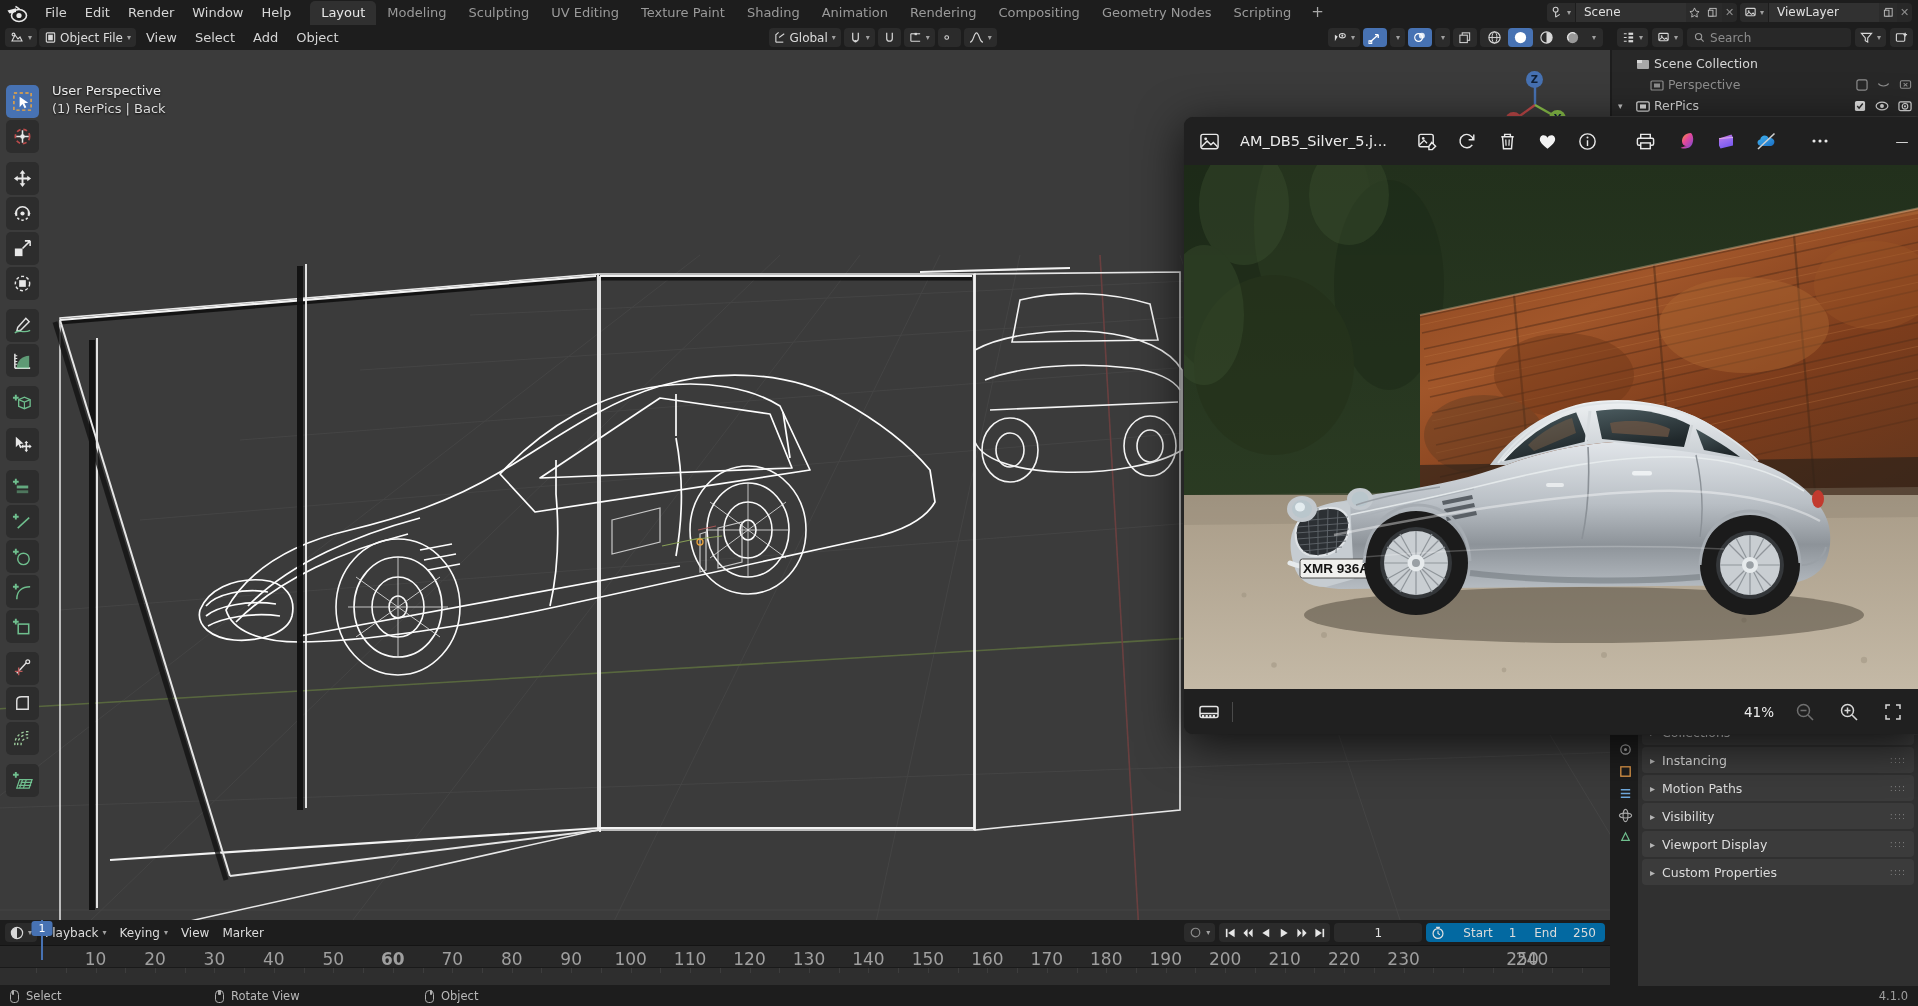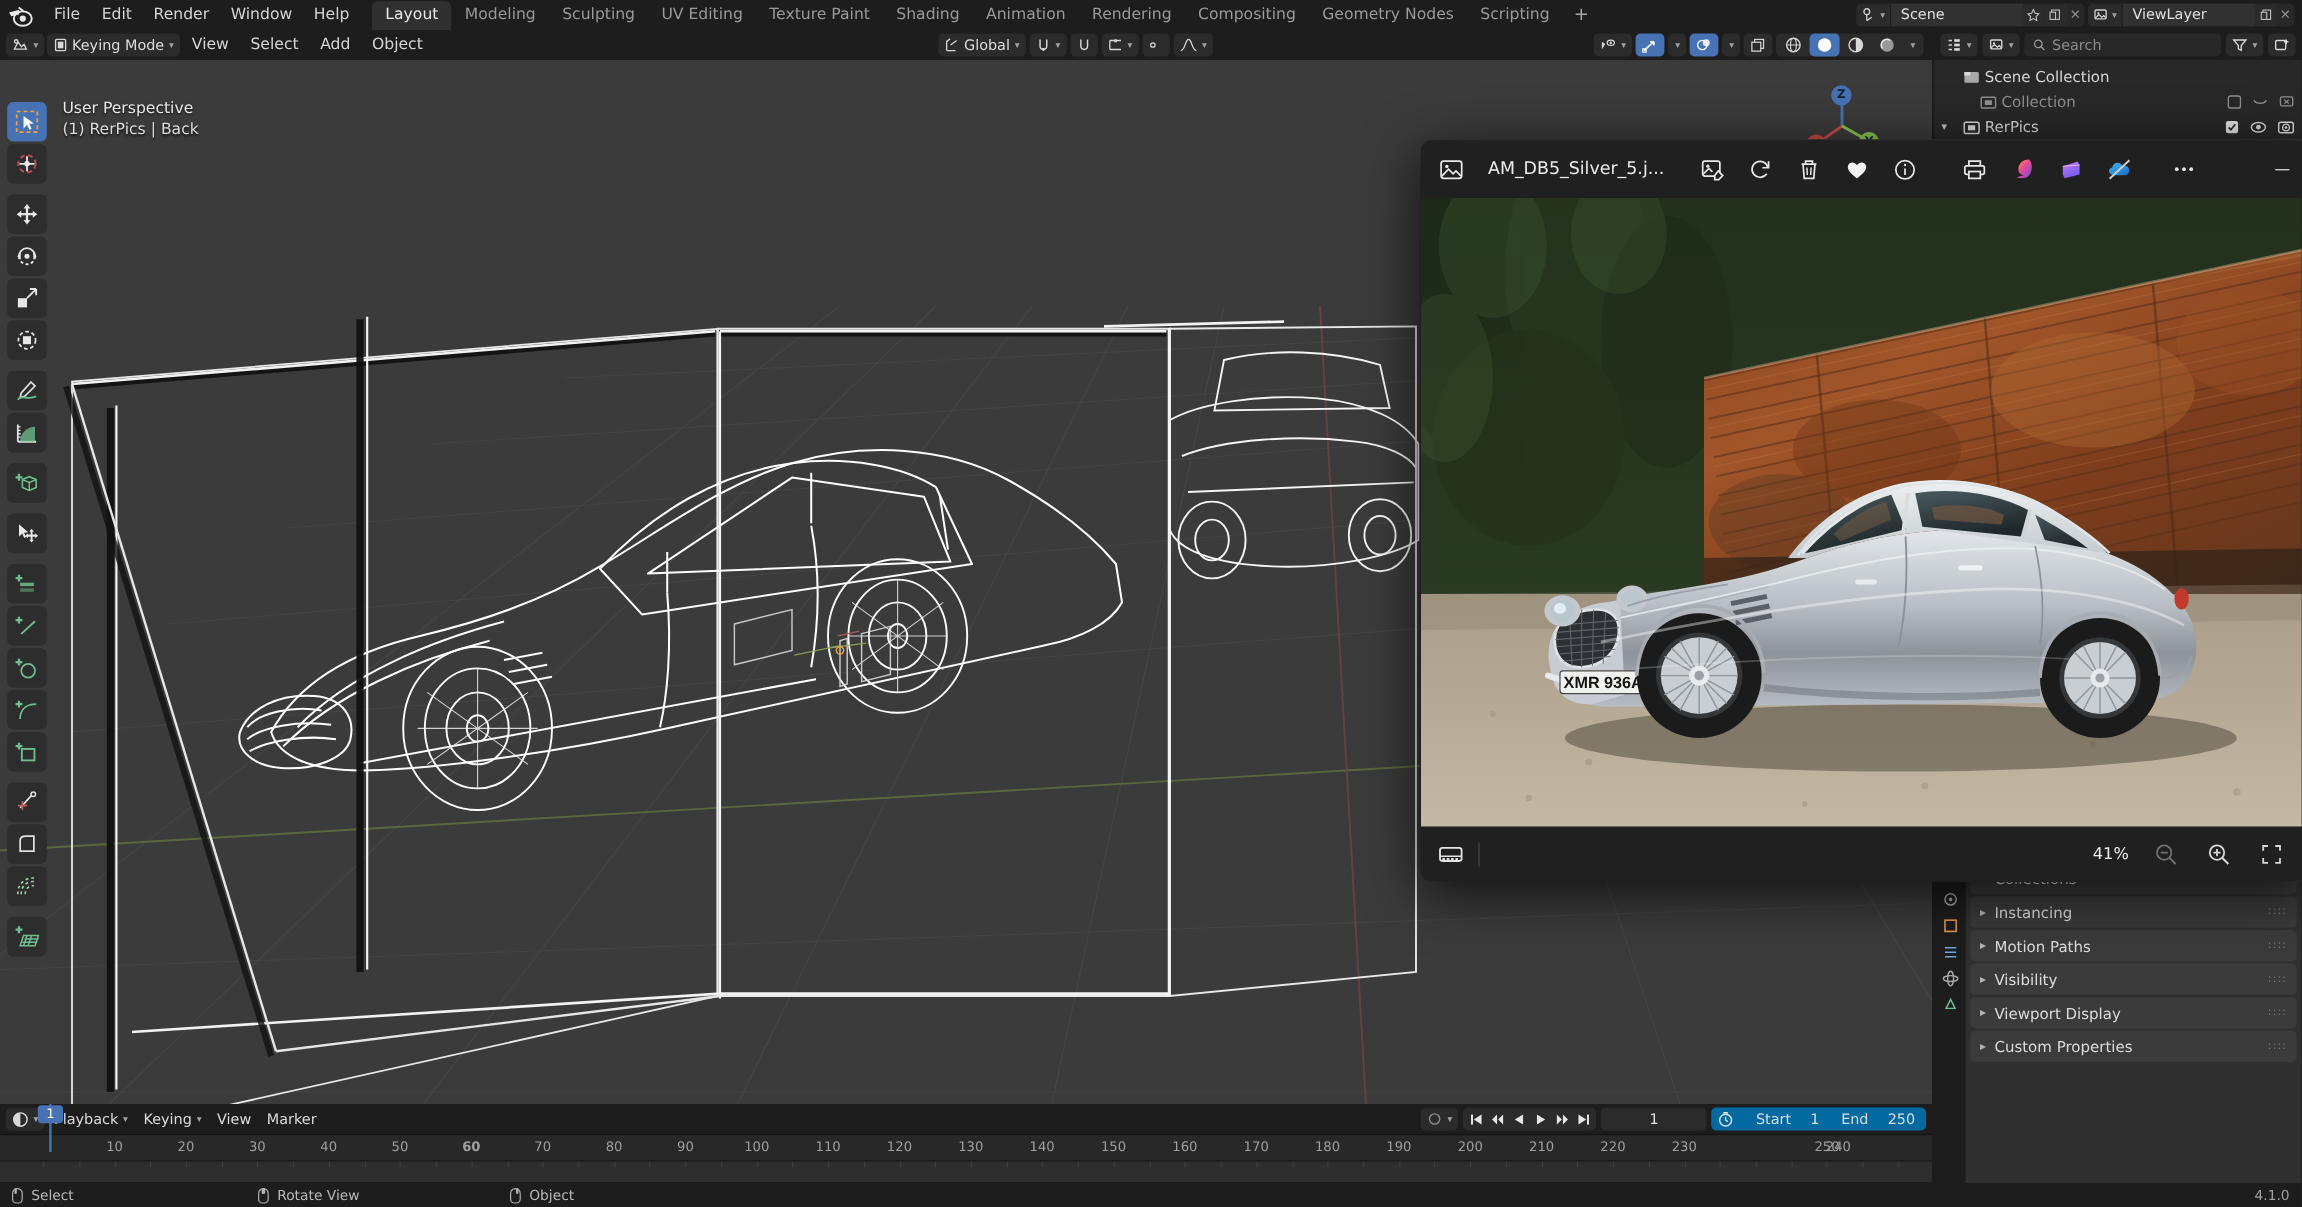--- a/index.html
+++ b/index.html
@@ -147,21 +147,21 @@
   .se-cell {
     display:flex; align-items:center; gap:16px; padding:0 9px; font-size:12px; color:#dcdcdc;
   }
   .playbtns { display:flex; align-items:center; gap:1px; background:#2b2b2b; border-radius:4px;
     padding:0 2px; height:19px; }
   .pb { width:17px; height:19px; display:flex; align-items:center; justify-content:center;
     color:#e0e0e0; font-size:10px; }
   .tl-ruler {
     position:relative; height:22px; background:#282828; border-top:1px solid #141414;
   }
-  .tick { position:absolute; top:3px; font-size:11px; color:#9f9f9f; transform:translateX(-50%); }
+  .tick { position:absolute; top:3px; font-size:17px; color:#9f9f9f; transform:translateX(-50%); }
   .tl-track { height:18px; background:#2e2e2e; position:relative; border-top:1px solid #1a1a1a;}
   .tl-minor { position:absolute; top:0; width:1px; height:5px; background:#3d3d3d; }
   .playhead {
     position:absolute; top:0; width:2px; height:40px; background:#4772b3;
   }
   .playhead-lbl {
     position:absolute; top:1px; transform:translateX(-50%); background:#4772b3;
     color:#fff; font-size:11px; padding:1px 7px; border-radius:3px;
   }
 
@@ -301,21 +301,21 @@
           <path d="M2 10 L5 4 L8 8 L10 6 L12 10 Z" fill="none" stroke="#d8d8d8" stroke-width="1.1"></path>
           <circle cx="3.5" cy="3.5" r="1.4" fill="none" stroke="#d8d8d8" stroke-width="1.1"></circle>
         </svg>
       <span class="caret">▾</span>
     </div>
     <div class="hbtn">
       <svg width="13" height="13" viewBox="0 0 14 14">
           <rect x="2.5" y="2" width="9" height="10" rx="1" fill="none" stroke="#d8d8d8" stroke-width="1.2"></rect>
           <rect x="4.5" y="4" width="5" height="6" fill="#d8d8d8"></rect>
         </svg>
-      <span>Keying Mode</span>
+      <span>Object File</span>
       <span class="caret">▾</span>
     </div>
     <div class="htext">View</div>
     <div class="htext">Select</div>
     <div class="htext">Add</div>
     <div class="htext">Object</div>
 
     <div style="margin-left:420px; display:flex; align-items:center; gap:3px;">
       <div class="hbtn">
         <svg width="13" height="13" viewBox="0 0 14 14">
@@ -770,21 +770,21 @@
       </div>
 
       <div class="ol-row dim">
         <span style="width:28px;"></span>
         <span>
           <svg width="14" height="14" viewBox="0 0 14 14">
               <rect x="1" y="3" width="12" height="9" rx="1" fill="none" stroke="#8e8e8e" stroke-width="1.2"></rect>
               <rect x="4" y="5.5" width="6" height="4" fill="#8e8e8e"></rect>
             </svg>
         </span>
-        <span>Collection</span>
+        <span>Perspective</span>
         <span class="ol-icons">
           <span>
             <svg width="12" height="12" viewBox="0 0 13 13">
                 <rect x="1" y="1" width="11" height="11" rx="2" fill="none" stroke="#8e8e8e" stroke-width="1.3"></rect>
               </svg>
           </span>
           <span>
             <svg width="13" height="13" viewBox="0 0 14 14">
                 <path d="M1.5 6 C3.5 9.5, 10.5 9.5, 12.5 6" fill="none" stroke="#8e8e8e" stroke-width="1.3"></path>
               </svg>

